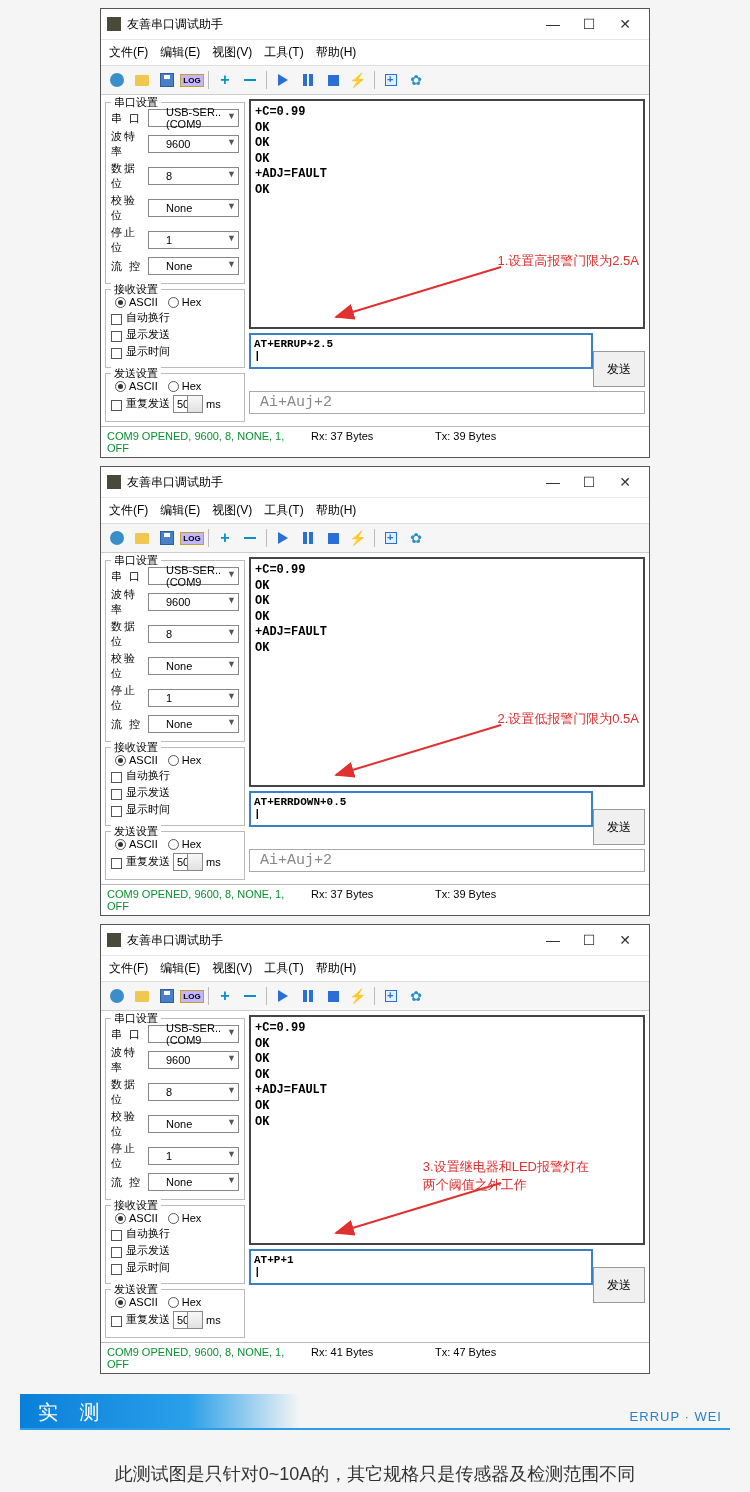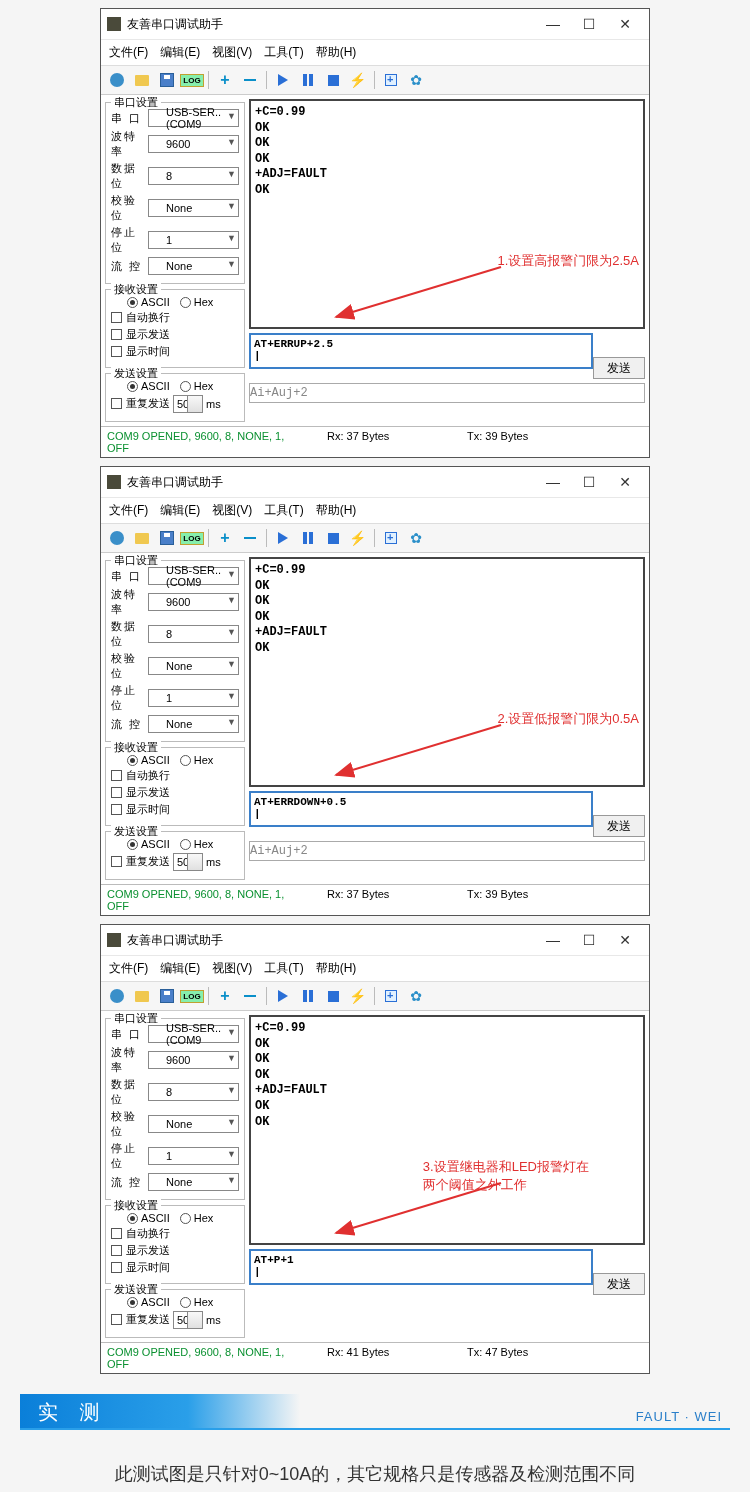--- a/index.html
+++ b/index.html
@@ -13,52 +13,52 @@
 .toolbar{display:flex;align-items:center;gap:3px;padding:3px 5px;background:#f6f6f6;border-bottom:1px solid #ccc}
 .tb-btn{width:22px;height:22px;display:flex;align-items:center;justify-content:center;border:1px solid transparent;border-radius:2px}
 .tb-sep{width:1px;height:18px;background:#bbb;margin:0 2px}
 .ico-add{color:#0a8fc9;font-size:16px;font-weight:bold}
 .ico-play{width:0;height:0;border-left:10px solid #2a6fd6;border-top:6px solid transparent;border-bottom:6px solid transparent}
 .ico-pause{display:flex;gap:2px}
 .ico-pause span{width:4px;height:12px;background:#2a6fd6}
 .ico-stop{width:11px;height:11px;background:#2a6fd6}
 .ico-disk{width:14px;height:14px;background:#4a7fc9;border:1px solid #2a5f99;position:relative}
 .ico-disk::after{content:"";position:absolute;top:1px;left:3px;width:6px;height:4px;background:#fff}
-.ico-log{font-size:8px;font-weight:bold;background:#86efac;padding:1px 2px;border:1px solid #c0a030}
+.ico-log{font-size:8px;font-weight:bold;background:#c4b5fd;padding:1px 2px;border:1px solid #c0a030}
 .ico-earth{width:14px;height:14px;border-radius:50%;background:#3a8fc9}
 .ico-folder{width:14px;height:11px;background:#f0c850;border-radius:1px}
 .ico-minus{width:12px;height:2px;background:#0a8fc9}
 .ico-flash{color:#d0b040;font-size:14px}
 .ico-box{width:12px;height:12px;border:1px solid #2a6fd6;background:#e0f0ff;position:relative}
 .ico-box::after{content:"+";position:absolute;top:-2px;left:1px;color:#2a6fd6;font-size:11px;font-weight:bold}
 .ico-gear{color:#2a8fc9;font-size:14px}
 .body-wrap{display:flex;padding:4px;gap:4px}
 .left-panel{width:140px;display:flex;flex-direction:column;gap:2px}
 .group{border:1px solid #bbb;padding:4px 5px 6px 5px;position:relative;margin-top:3px}
 .group-title{position:absolute;top:-8px;left:5px;background:#fff;padding:0 3px;font-size:11px}
 .row{display:flex;align-items:center;gap:3px;margin:2px 0}
 .row-label{width:34px;font-size:11px;letter-spacing:2px}
 .dd{flex:1;height:18px;border:1px solid #888;background:#fff;font-size:11px;padding:0 14px 0 17px;position:relative;display:flex;align-items:center}
 .dd::after{content:"▼";position:absolute;right:2px;top:1px;font-size:9px;color:#555}
-.radio-row{display:flex;gap:10px;margin:2px 16px}
+.radio-row{display:flex;gap:10px;margin:2px 4px}
 .radio{display:flex;align-items:center;gap:3px;font-size:11px}
 .radio i{width:11px;height:11px;border:1px solid #555;border-radius:50%;display:inline-block;position:relative}
 .radio.sel i::after{content:"";position:absolute;top:2px;left:2px;width:5px;height:5px;background:#333;border-radius:50%}
-.chk{display:flex;align-items:center;gap:4px;font-size:11px;margin:2px 0}
+.chk{display:flex;align-items:flex-end;gap:4px;font-size:11px;margin:2px 0}
 .chk i{width:11px;height:11px;border:1px solid #555;display:inline-block}
 .spin{width:30px;height:18px;border:1px solid #888;font-size:11px;padding:0 3px;display:flex;align-items:center;position:relative}
 .spin::after{content:"";position:absolute;right:0;top:0;width:14px;height:100%;border-left:1px solid #888;background:linear-gradient(#f8f8f8,#e0e0e0)}
 .ms{font-size:11px}
 .right-panel{flex:1;display:flex;flex-direction:column;gap:4px}
 .rx-area{border:2px solid #444;height:230px;padding:4px;font-family:"Courier New",monospace;font-size:12px;font-weight:bold;line-height:1.3;white-space:pre;overflow:hidden}
 .tx-wrap{display:flex;align-items:flex-start}
 .tx-area{flex:1;border:2px solid #3a7fc9;height:36px;padding:3px;font-family:"Courier New",monospace;font-size:11px;font-weight:bold;white-space:pre}
-.send-btn{width:52px;height:22px;background:#f0f0f0;border:1px solid #999;font-size:12px;display:flex;align-items:center;justify-content:center;margin-top:24px}
-.hist{border:1px solid #aaa;padding:2px 0;font-size:12px;color:#888;font-family:"Courier New",monospace}
-.statusbar{display:flex;border-top:1px solid #bbb;font-size:11px;padding:3px 6px;gap:20px}
+.send-btn{width:52px;height:36px;background:#f0f0f0;border:1px solid #999;font-size:12px;display:flex;align-items:center;justify-content:center;margin-top:18px}
+.hist{border:1px solid #aaa;padding:2px 10px;font-size:15px;color:#888;font-family:"Courier New",monospace}
+.statusbar{display:flex;border-top:1px solid #bbb;font-size:11px;padding:3px 6px;gap:4px}
 .status-left{color:#0a9030;flex:0 0 200px}
 .status-mid{flex:0 0 120px}
 .annotation{position:absolute;color:#e03030;font-size:13px;font-weight:500;pointer-events:none}
 .arrow{position:absolute;pointer-events:none}
 .section-bar{margin:20px 20px 12px 20px;position:relative;height:36px}
 .section-blue{position:absolute;left:0;top:0;height:36px;background:linear-gradient(90deg,#0a7fd9 0%,#2a9fe9 60%,rgba(42,159,233,0) 100%);width:280px;display:flex;align-items:center;padding-left:18px;color:#fff;font-size:20px;letter-spacing:8px;font-weight:500}
 .section-line{position:absolute;bottom:0;left:0;right:0;height:2px;background:#2a9fe9}
 .section-brand{position:absolute;right:8px;bottom:6px;color:#2a7fc9;font-size:13px;letter-spacing:1px}
 .caption{text-align:center;font-size:18px;color:#333;padding:18px 30px;line-height:1.6}
 </style>
@@ -488,15 +488,15 @@
           </marker>
         </defs>
   <line x1="180" y1="10" x2="15" y2="60" stroke="#e03030" stroke-width="2" marker-end="url(#ah2)"></line>
       </svg>
     </div>
   </div>
 
 <div class="section-bar">
   <div class="section-blue">实 测</div>
   <div class="section-line"></div>
-  <div class="section-brand">FAULT · WEI</div>
+  <div class="section-brand">ERRUP · WEI</div>
 </div>
 <div class="caption">此测试图是只针对0~10A的，其它规格只是传感器及检测范围不同</div>
 
 </body></html>

